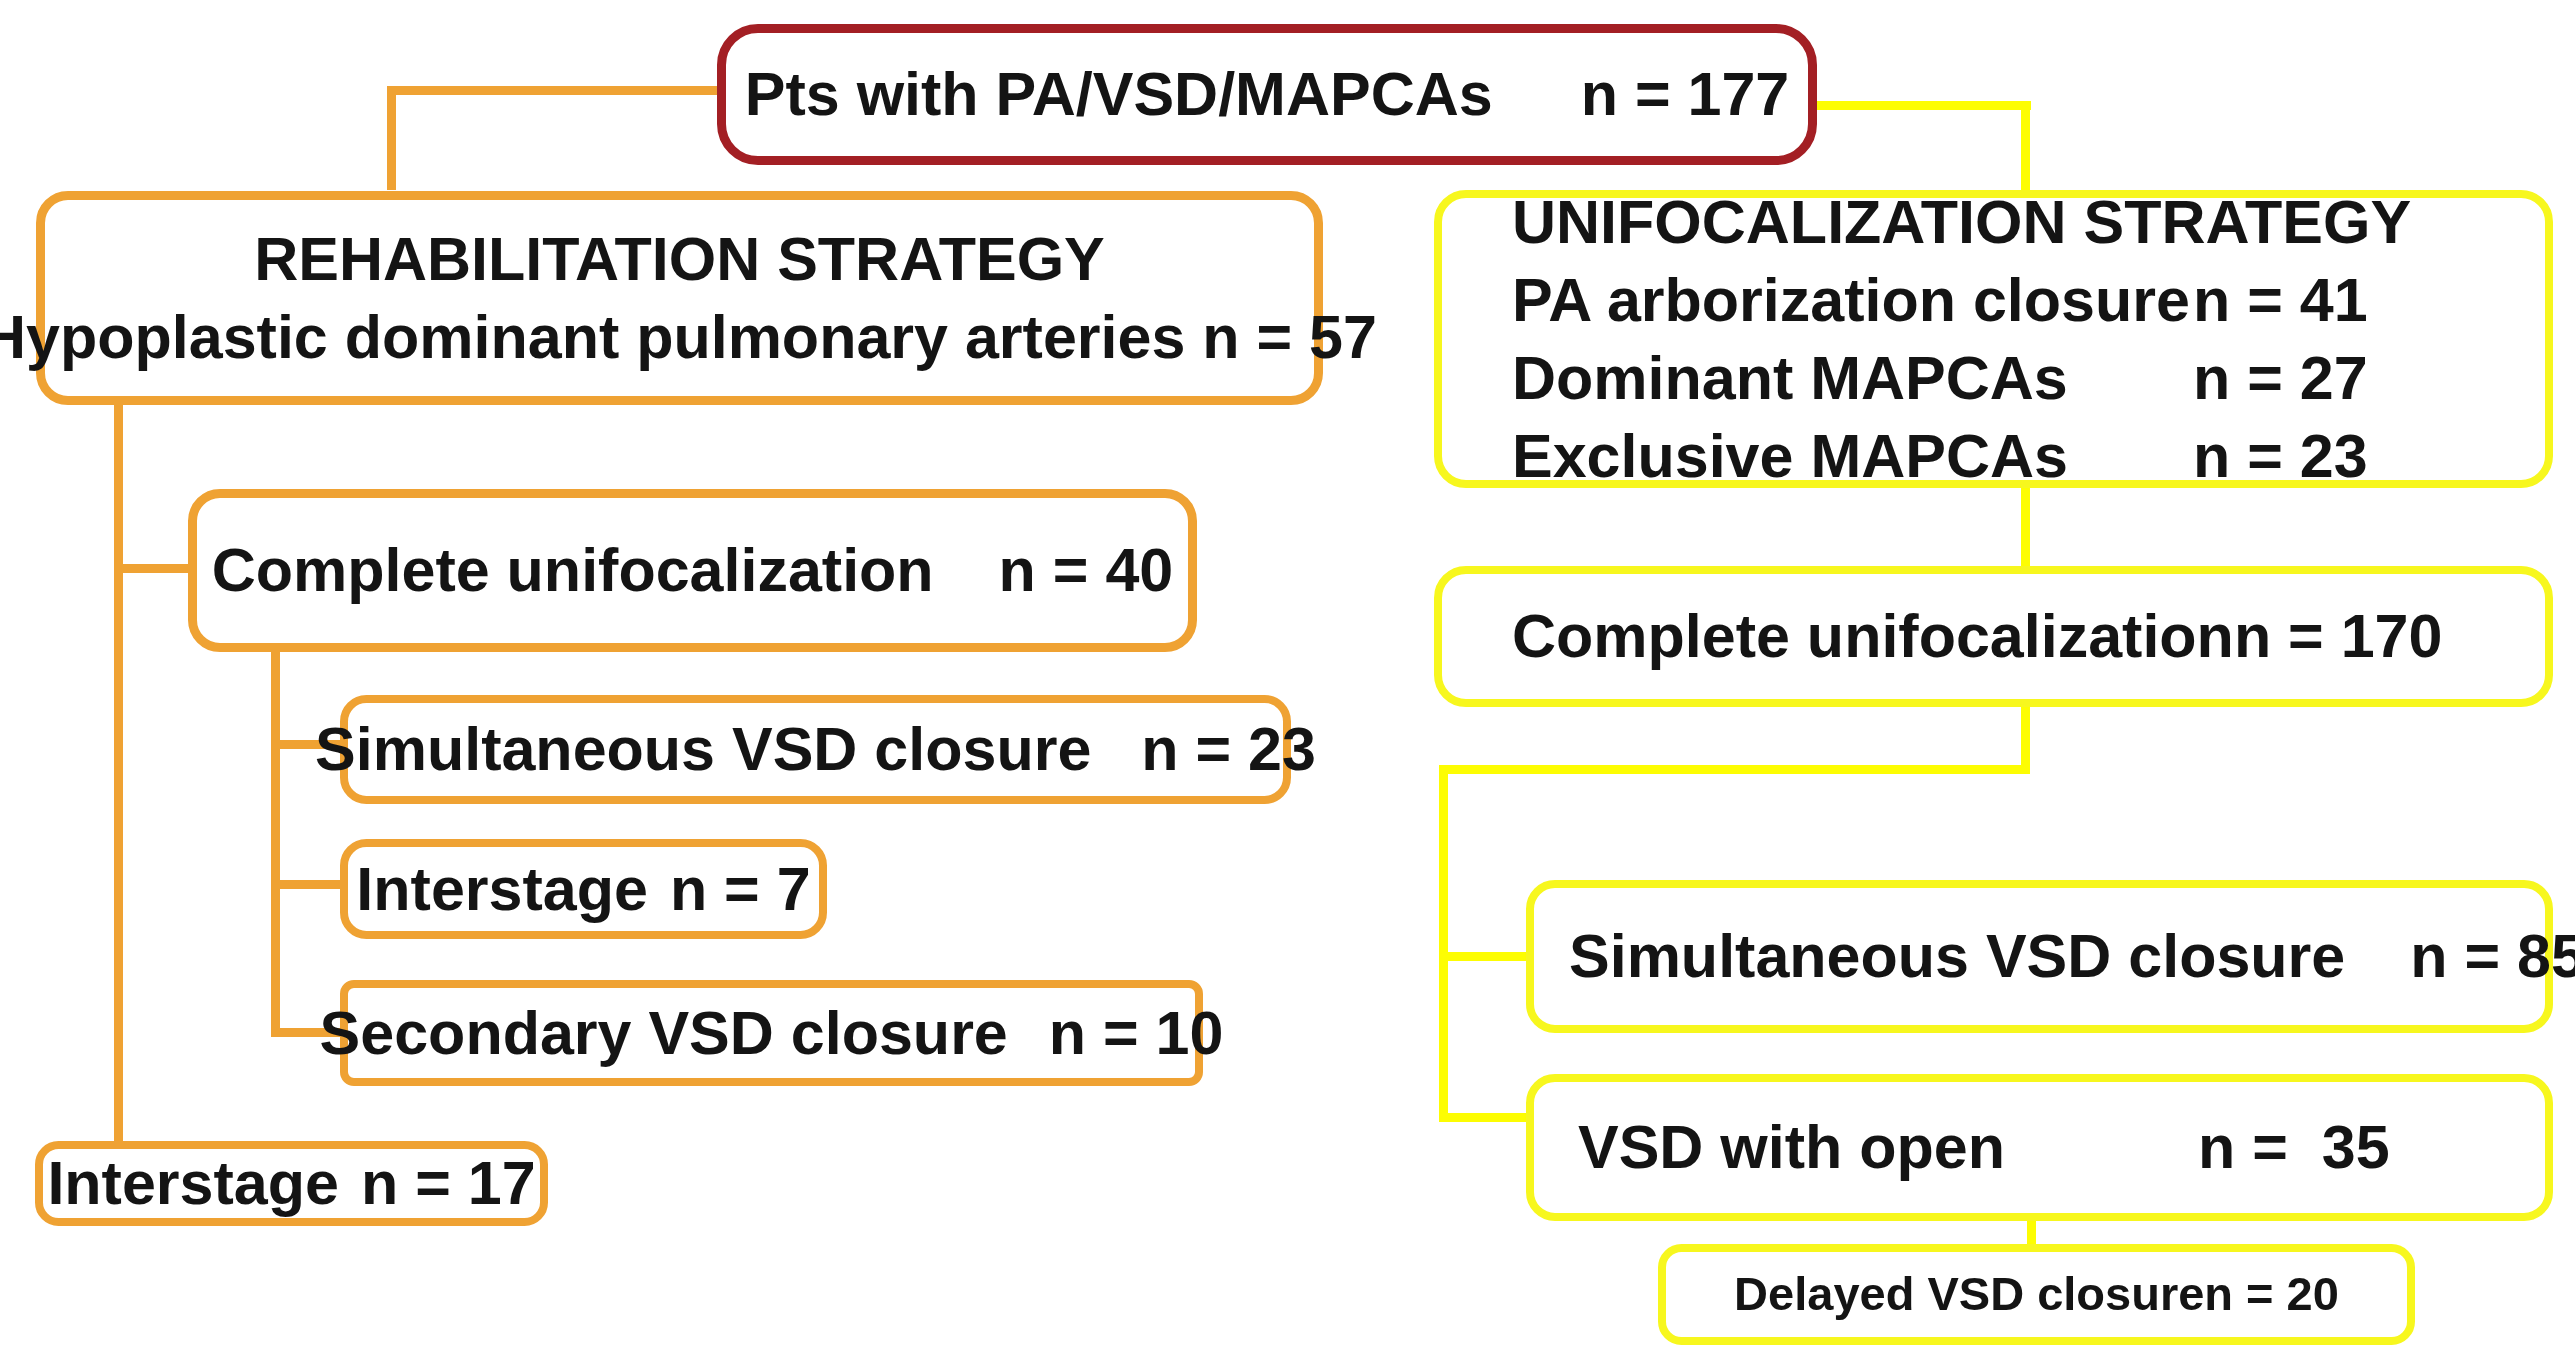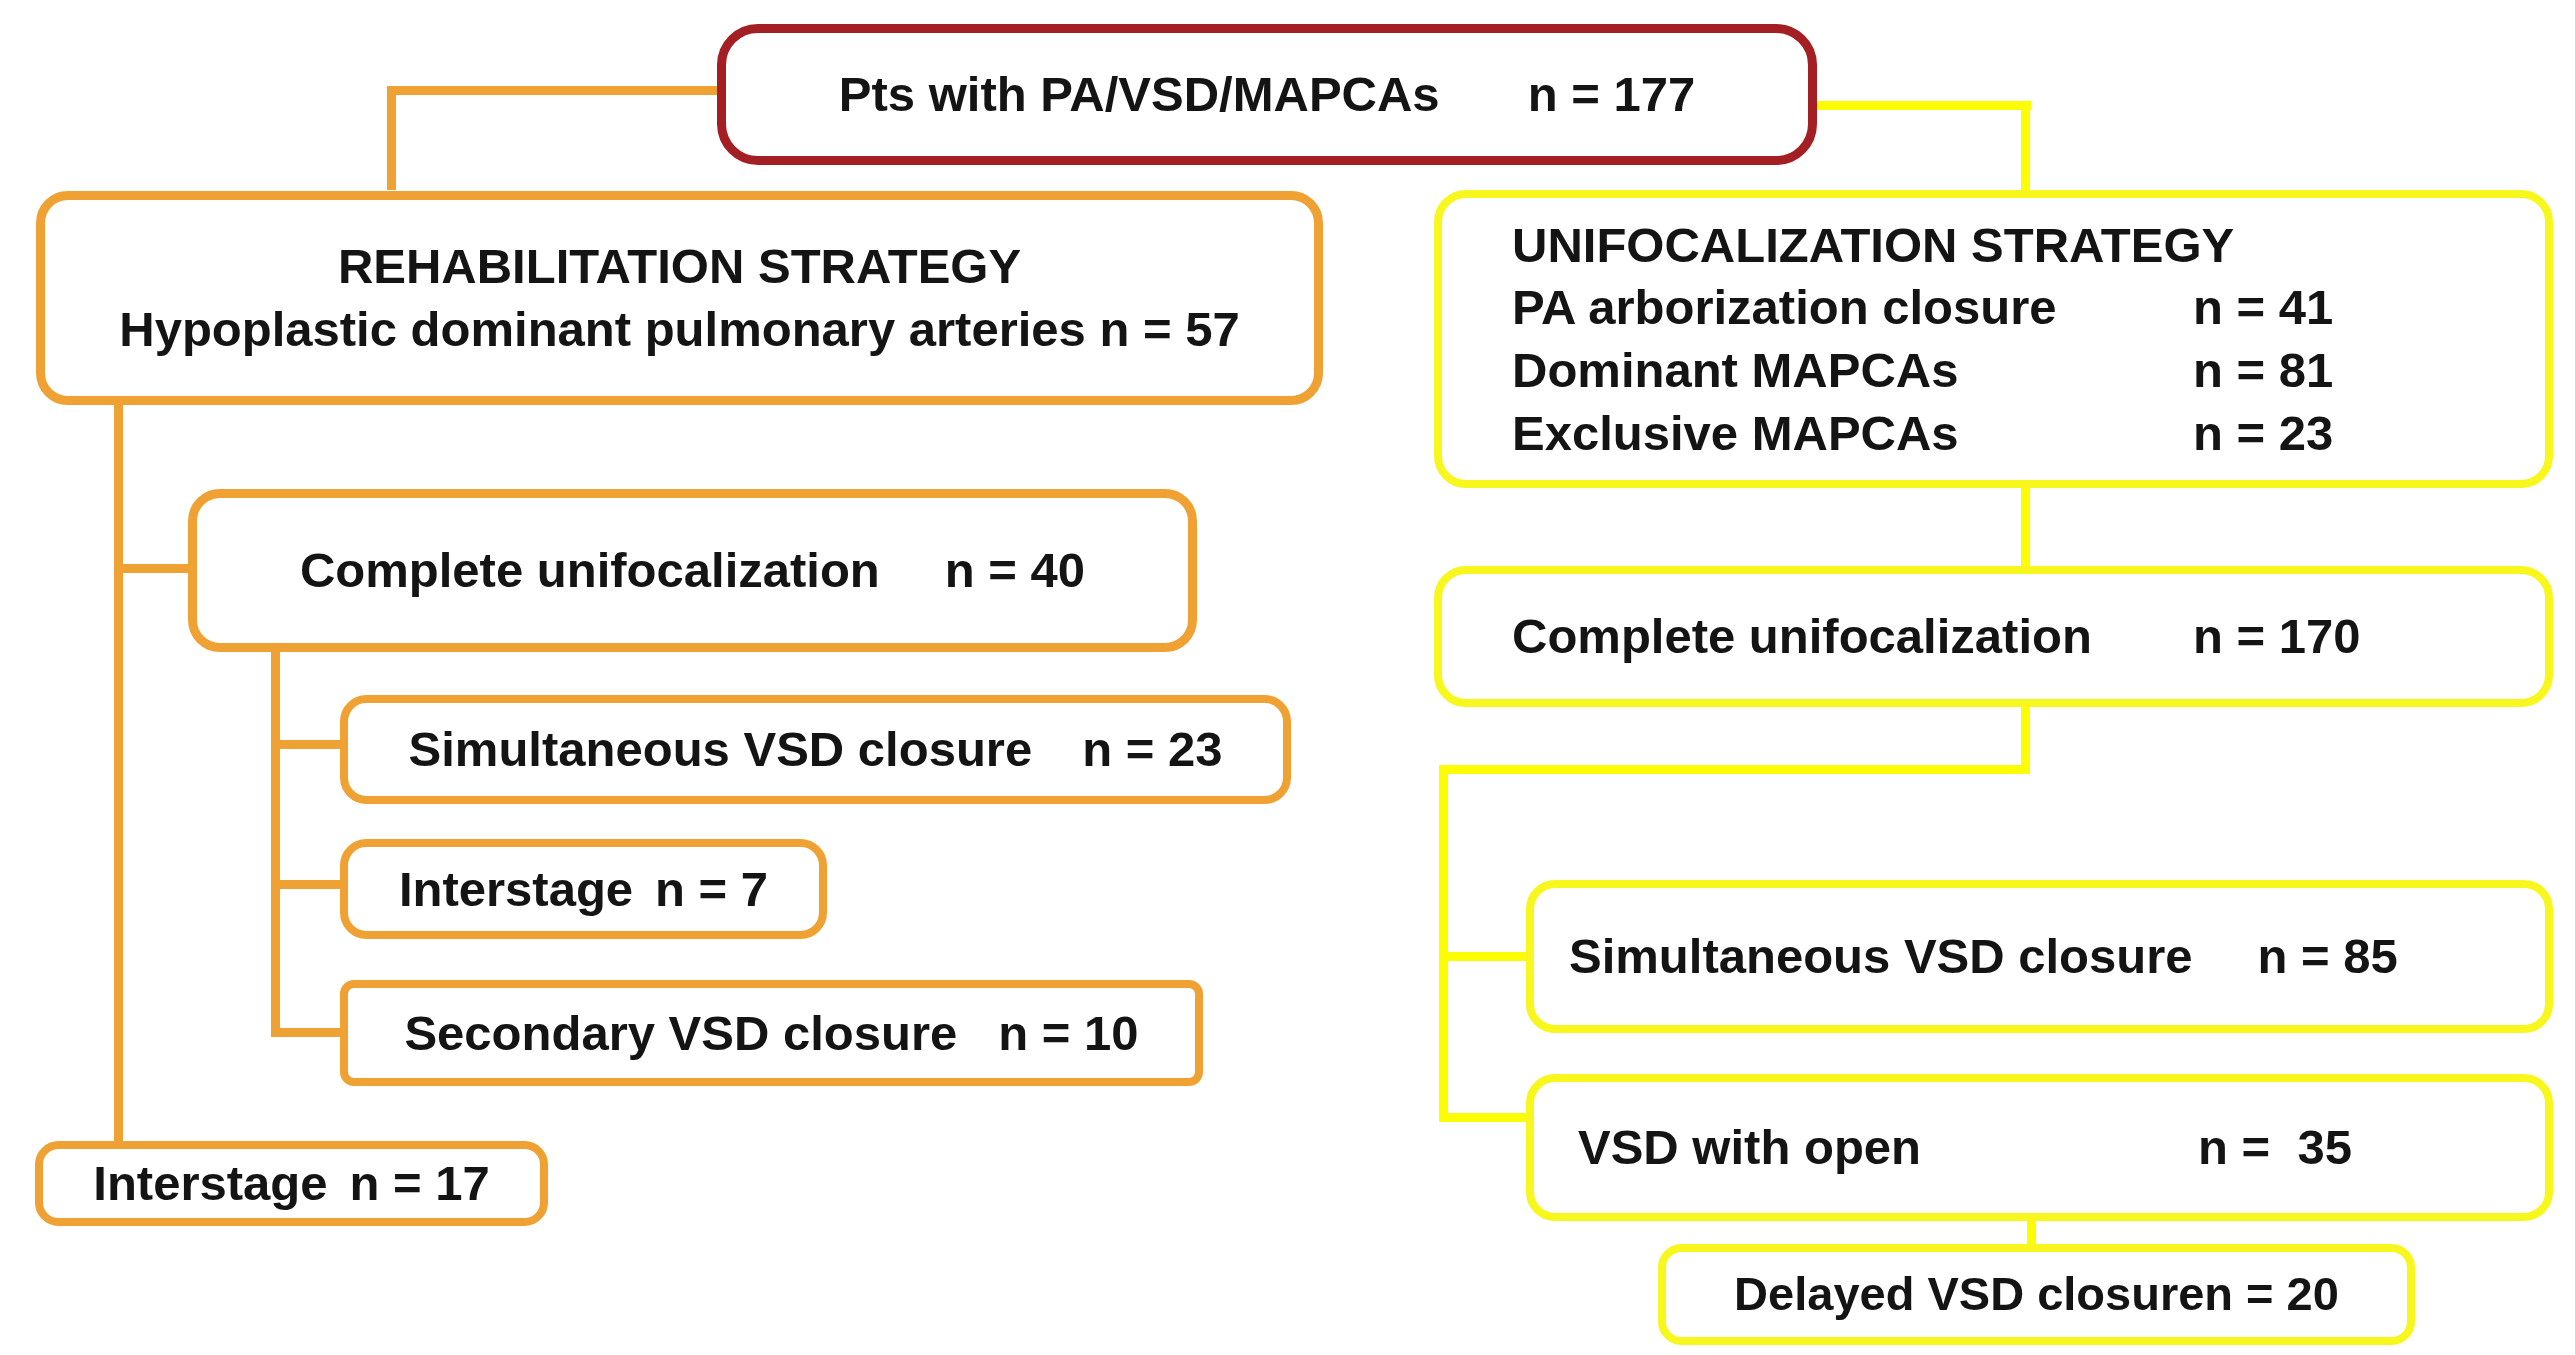--- a/index.html
+++ b/index.html
@@ -8,21 +8,21 @@
   }
   html,body{margin:0;padding:0;background:var(--bg,#fff);}
   #canvas{
     position:relative; width:2576px; height:1355px; background:var(--bg,#fff);
     font-family:"Liberation Sans", sans-serif; font-weight:bold; color:var(--text,#141414);
     overflow:hidden;
   }
   .box{
     position:absolute; background:#fff; border-style:solid;
     display:flex; align-items:center; justify-content:center;
-    box-sizing:border-box; font-size:49px; line-height:1.28;
+    box-sizing:border-box; font-size:61px; line-height:1.28;
   }
   .b-red{border-color:var(--red,#A31F24);}
   .b-orange{border-color:var(--orange,#EFA233);}
   .b-yellow{border-color:var(--yellow_border,#F7F71E);}
   .line{position:absolute;}
   .l-orange{background:var(--orange,#EFA233);}
   .l-yellow{background:var(--yellow_line,#FDFD02);}
   .pair{display:flex; align-items:center; justify-content:center;}
   .col{display:flex; flex-direction:column; align-items:center; justify-content:center;}
   .t{white-space:pre;}
@@ -66,21 +66,21 @@
 
   <div class="box b-yellow" style="left:1434px; top:190px; width:1119px; height:298px; border-width:8.2px; border-radius:32px; padding:11.7px 70px 11.7px 70px;">
     <div class="col" style="width:100%; align-items:flex-start;">
       <div class="t" style="text-align:center;">UNIFOCALIZATION STRATEGY</div>
       <div class="rowline">
         <span class="lbl t">PA arborization closure</span>
         <span class="val t">n = 41</span>
       </div>
       <div class="rowline">
         <span class="lbl t">Dominant MAPCAs</span>
-        <span class="val t">n = 81</span>
+        <span class="val t">n = 27</span>
       </div>
       <div class="rowline">
         <span class="lbl t">Exclusive MAPCAs</span>
         <span class="val t">n = 23</span>
       </div>
     </div>
   </div>
 
   <div class="box b-orange pair" style="left:188px; top:489px; width:1009px; height:163px; border-width:9.4px; border-radius:32px; gap:65px;">
     <span class="t">Complete unifocalization</span>

